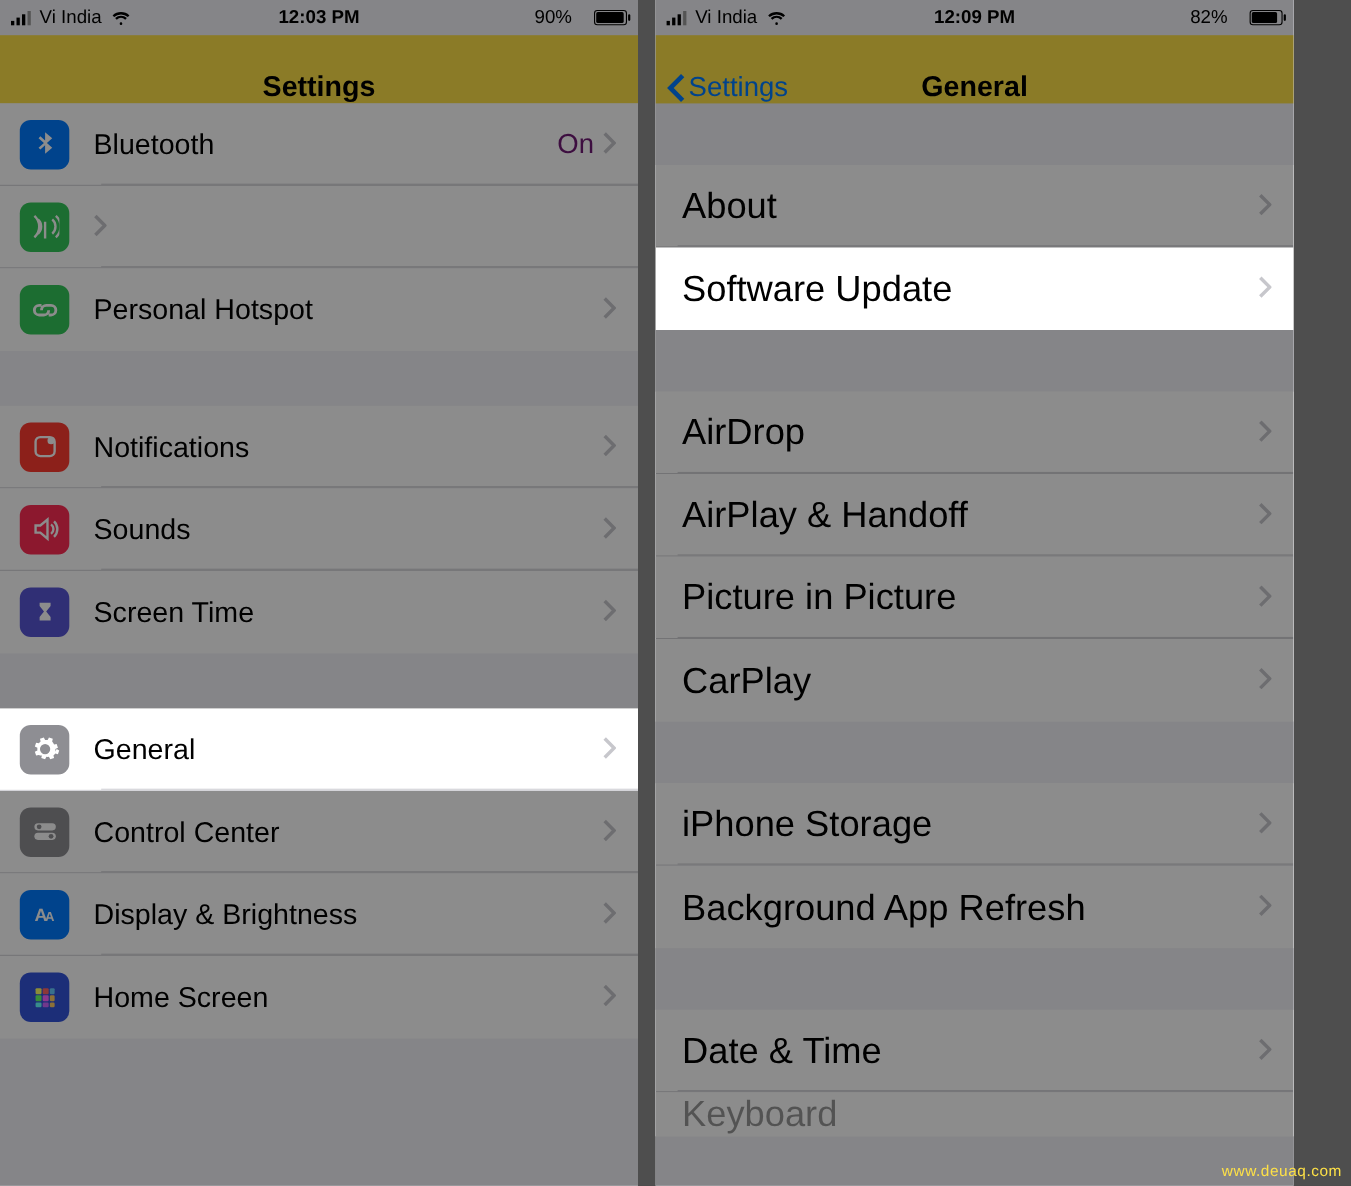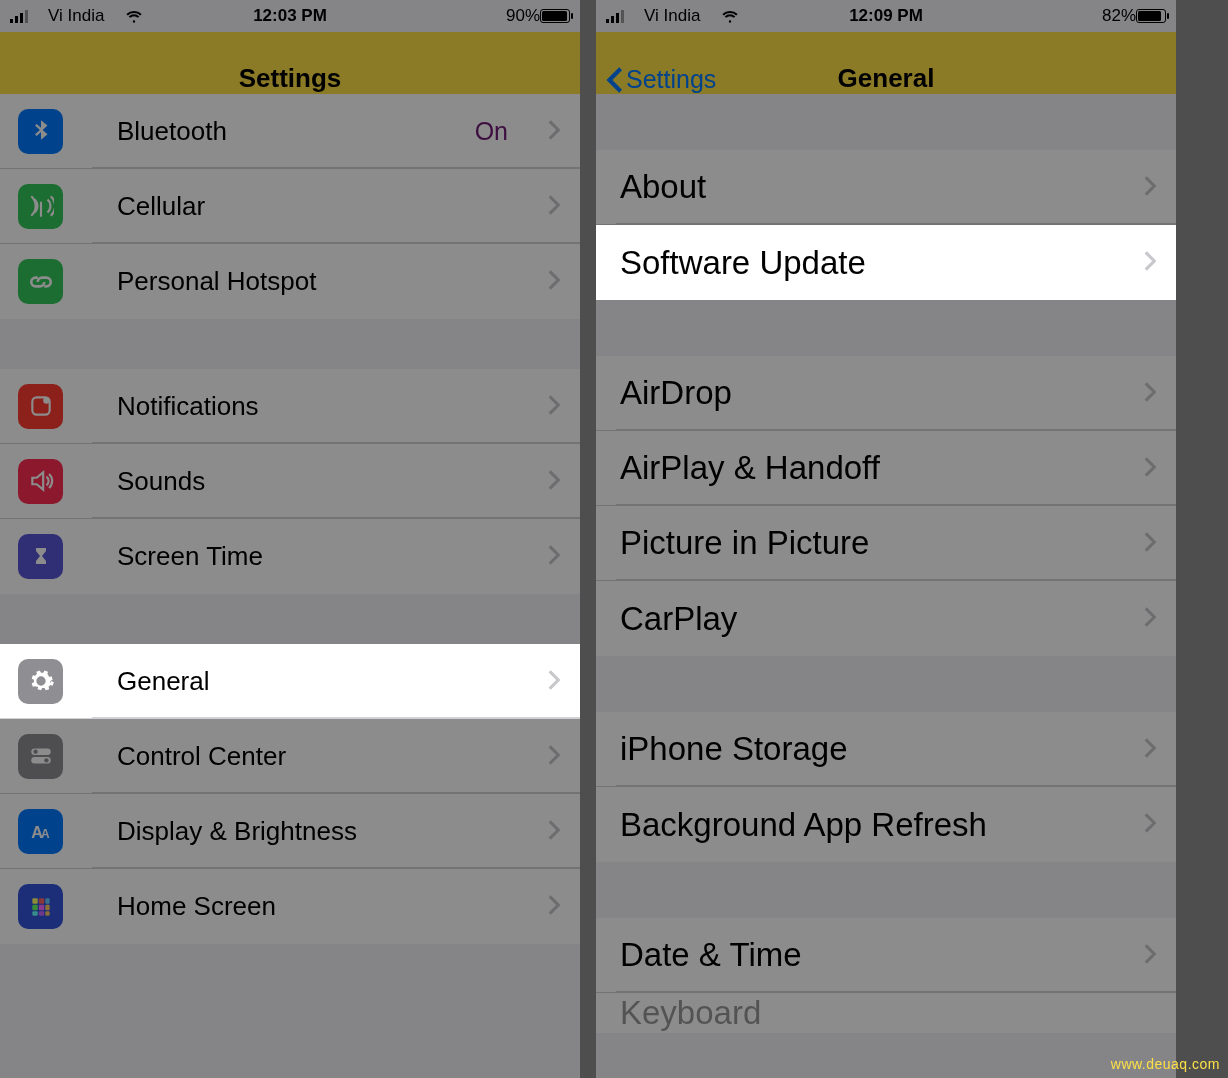--- a/index.html
+++ b/index.html
@@ -41,23 +41,23 @@
   .status-bar {
     height: 32px;
     display: flex;
     align-items: center;
     padding: 0 10px;
     font-size: 17px;
     font-weight: 500;
     background: #f2f2f7;
     position: relative;
   }
-  .status-left { display: flex; align-items: center; gap: 20px; flex: 1;}
+  .status-left { display: flex; align-items: center; gap: 8px; flex: 1;}
   .status-center { position: absolute; left: 0; right: 0; text-align: center; font-weight: 600; }
-  .status-right { display: flex; align-items: center; gap: 0; flex: 1; justify-content: flex-end; }
+  .status-right { display: flex; align-items: center; gap: 20px; flex: 1; justify-content: flex-end; }
   .signal-bars { display: inline-flex; align-items: flex-end; gap: 2px; height: 14px;}
   .signal-bars span { width: 3px; background: #000; display: inline-block;}
   .signal-bars span:nth-child(1){height:4px}
   .signal-bars span:nth-child(2){height:7px}
   .signal-bars span:nth-child(3){height:10px}
   .signal-bars span:nth-child(4){height:13px; background:#999}
   .wifi-icon { font-size: 18px; line-height: 14px;}
   .battery-icon {
     width: 30px; height: 14px; border: 1.5px solid #000; border-radius: 3px; position: relative; display: inline-block;
   }
@@ -76,21 +76,21 @@
   .nav-back {
     position: absolute; left: 10px; color: #007aff; font-size: 25px; display: flex; align-items: center; gap: 2px;
   }
   .nav-back svg { width: 18px; height: 28px; }
   .nav-back span { font-size: 25px; }
 
   .group { background: #fff; }
   .gap { height: 50px; background: #f2f2f7; }
   .row {
     display: flex; align-items: center; height: 75px; padding: 0 20px 0 18px;
-    border-bottom: 1px solid #d1d1d6; background: #fff; position: relative; gap: 32px;
+    border-bottom: 1px solid #d1d1d6; background: #fff; position: relative;
   }
   .row:last-child { border-bottom: none; }
   .row .indent-sep {
     position: absolute; left: 92px; right: 0; bottom: 0; height: 1px; background: #d1d1d6;
   }
   .row.no-icon .indent-sep { left: 20px; }
   .row:last-child .indent-sep { display: none;}
   .row-icon {
     width: 45px; height: 45px; border-radius: 10px; margin-right: 22px;
     display: flex; align-items: center; justify-content: center; flex-shrink: 0;
@@ -158,21 +158,20 @@
               <path d="M1 1l6 6-6 6"></path>
             </svg></span>
         <div class="indent-sep"></div>
       </div>
       <div class="row">
         <div class="row-icon" style="background:#34c759">
           <svg viewBox="0 0 24 24" width="26" height="26" fill="none" stroke="#fff" stroke-width="2">
               <path d="M12 8v14M6 6a8 8 0 010 12M18 6a8 8 0 010 12M3 3a12 12 0 010 18M21 3a12 12 0 010 18"></path>
             </svg>
         </div>
-        <div class="row-label">Cellular</div>
         <span class="chevron"><svg viewBox="0 0 8 14" fill="none" stroke="#c7c7cc" stroke-width="2.2">
               <path d="M1 1l6 6-6 6"></path>
             </svg></span>
         <div class="indent-sep"></div>
       </div>
       <div class="row">
         <div class="row-icon" style="background:#34c759">
           <svg viewBox="0 0 24 24" width="26" height="26" fill="none" stroke="#fff" stroke-width="2.4">
               <path d="M9 12a4 4 0 014-4h4a4 4 0 010 8h-2M15 12a4 4 0 01-4 4H7a4 4 0 010-8h2"></path>
             </svg>

